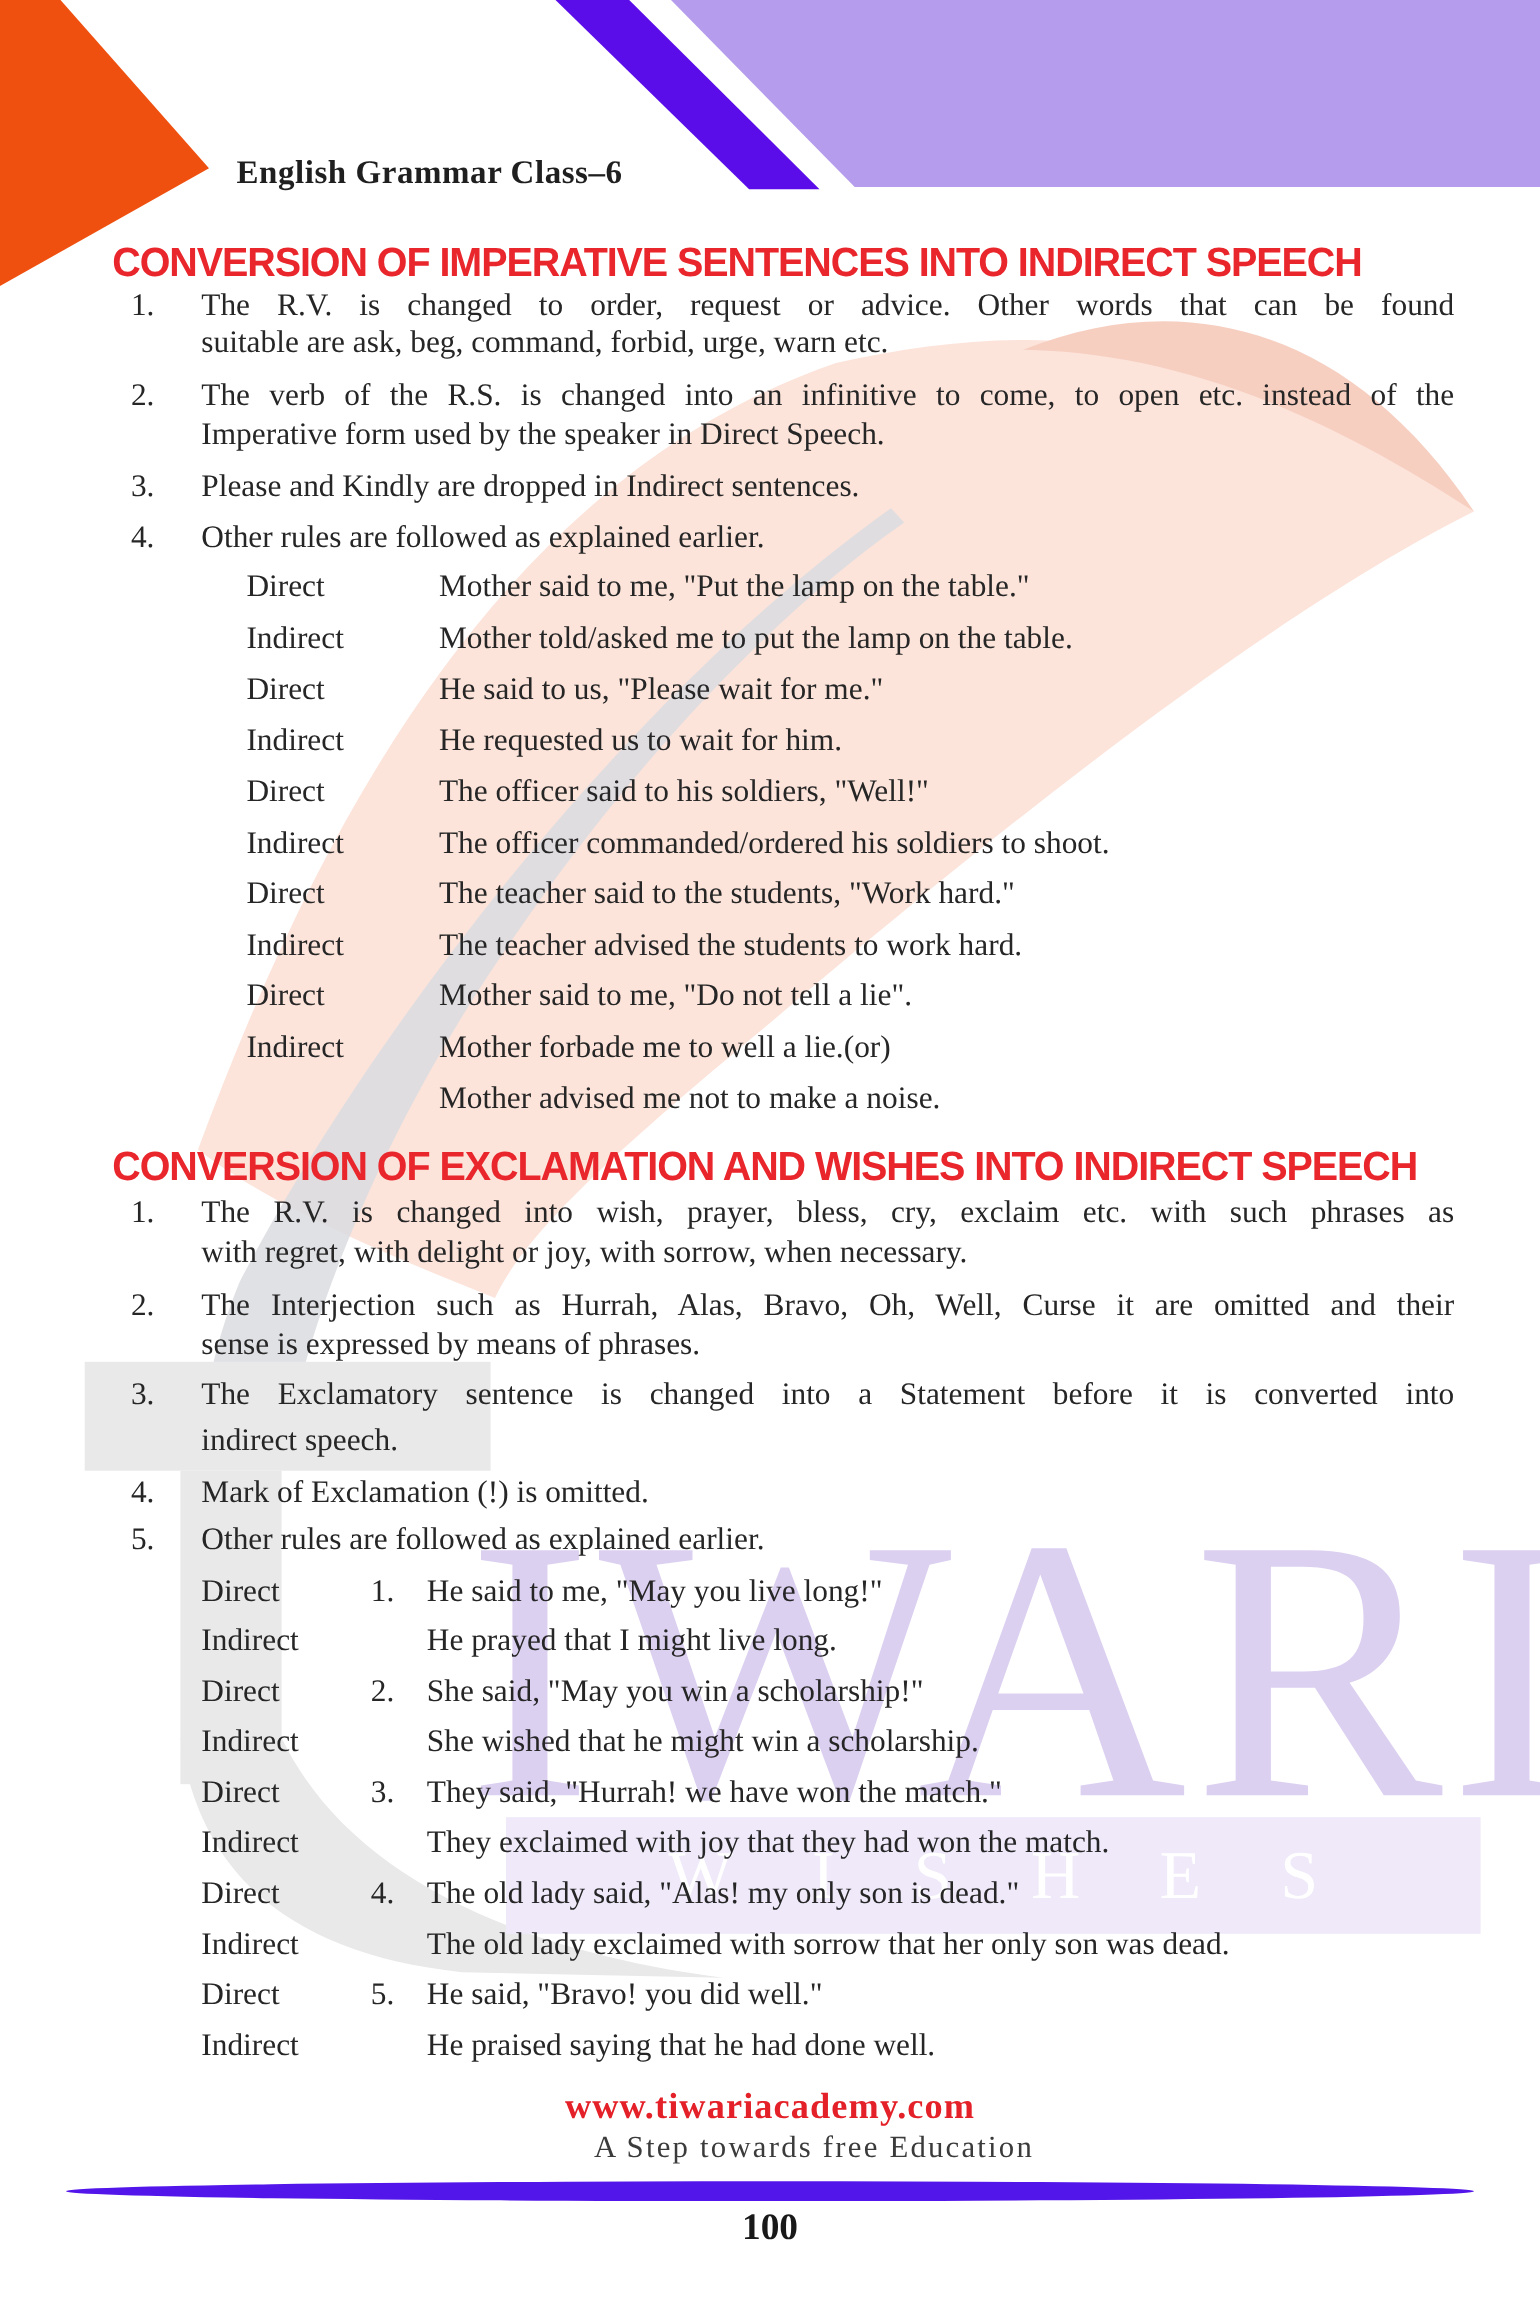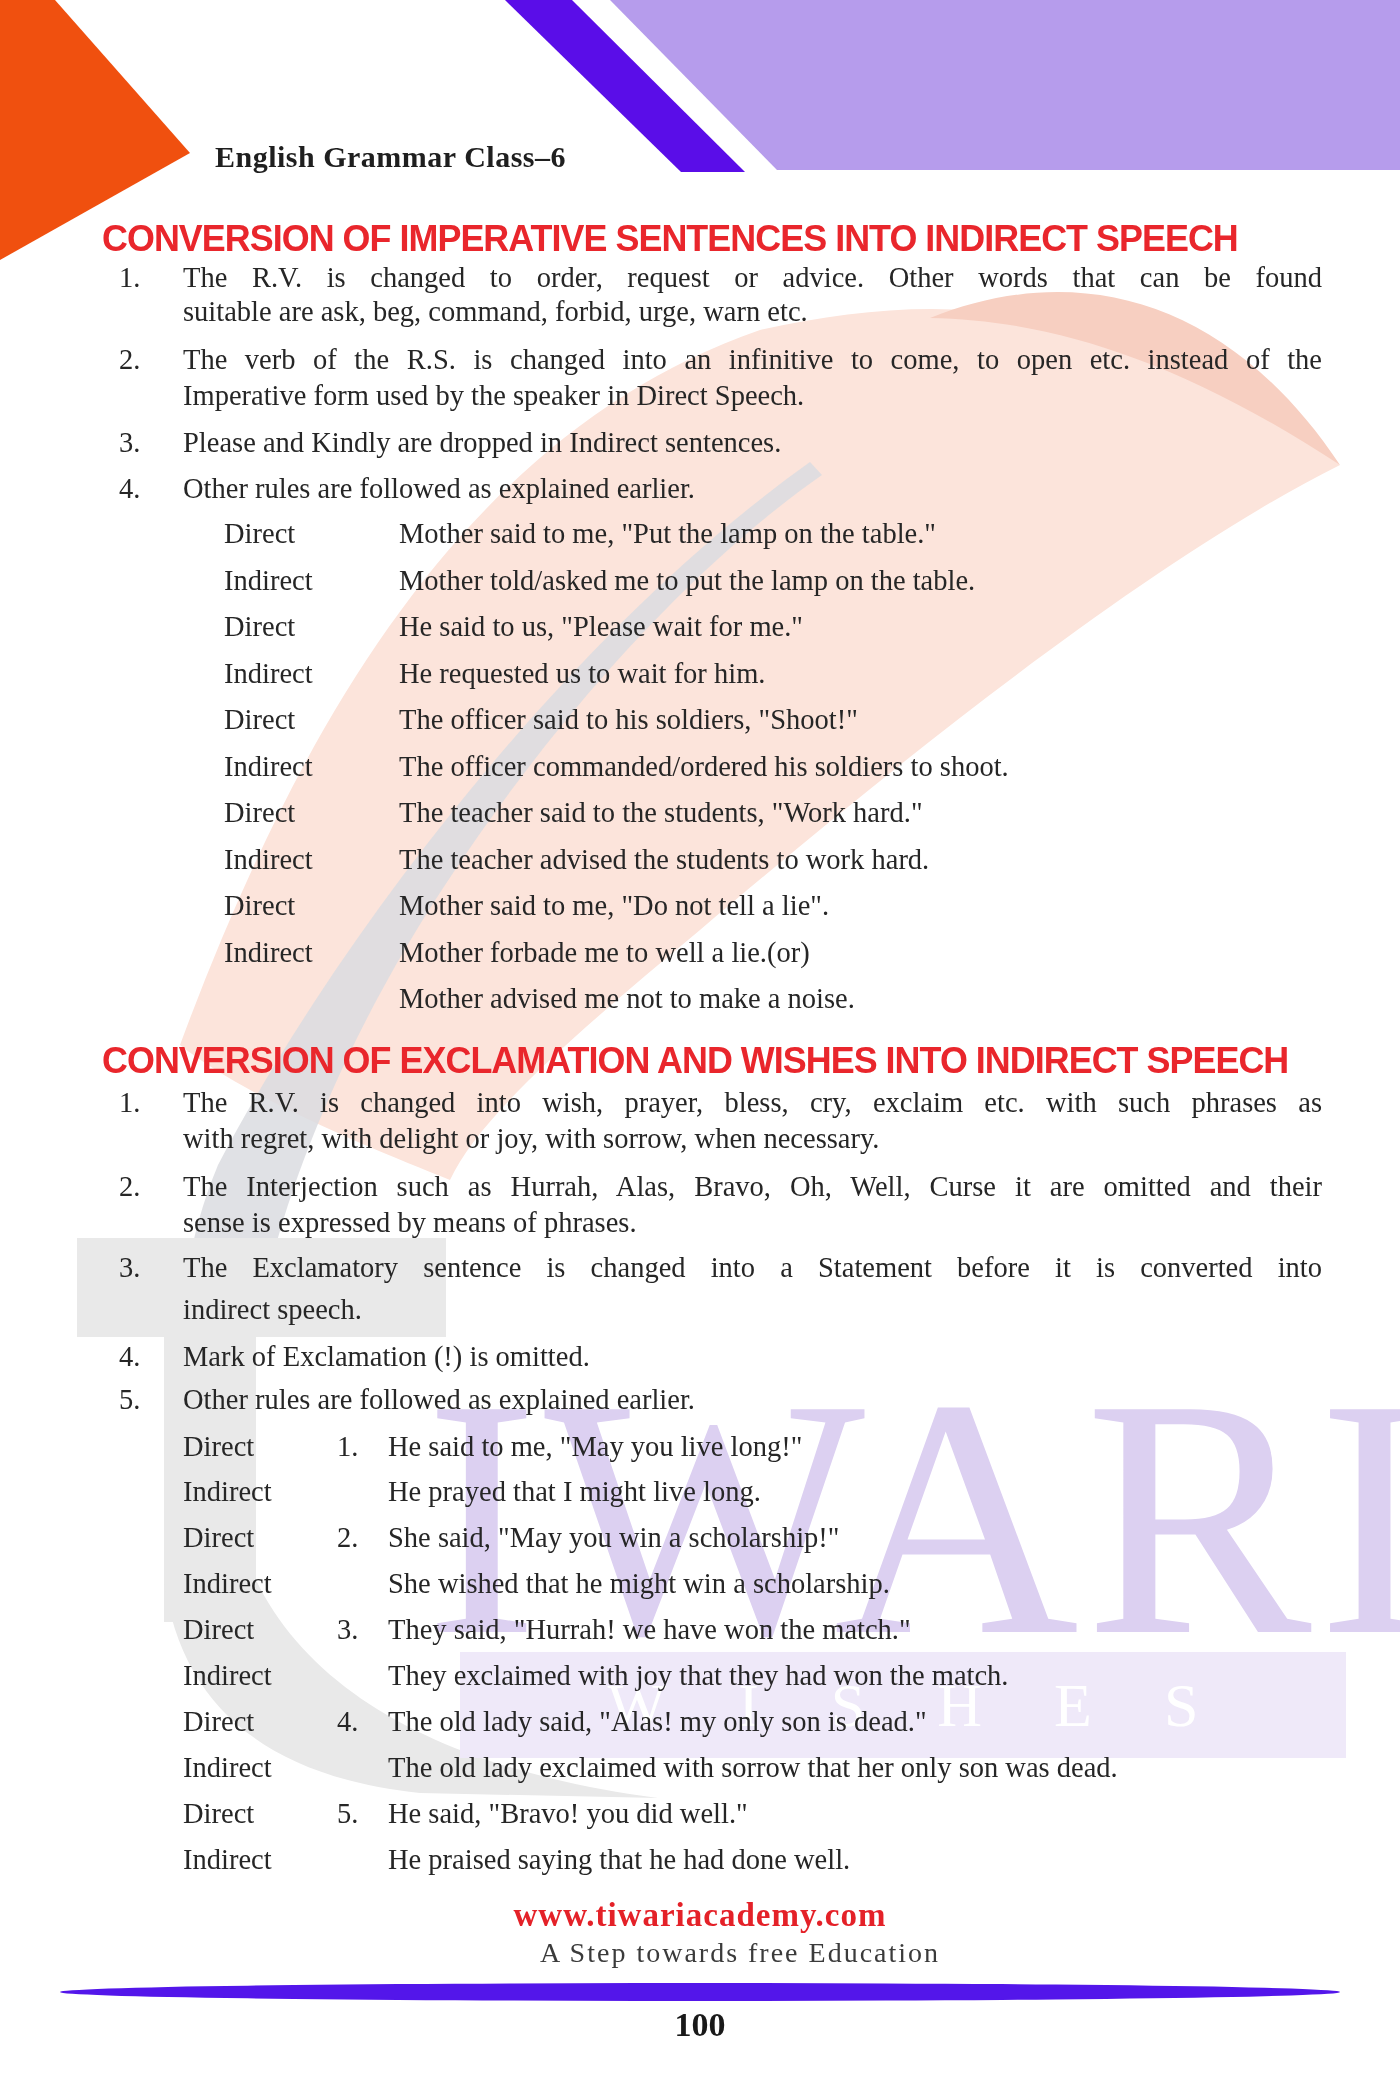--- a/index.html
+++ b/index.html
@@ -120,21 +120,21 @@
   <div class="xrow" style="top:605px">
     <span class="xlab1">Direct</span>
     <span class="xtxt1">He said to us, "Please wait for me."</span>
   </div>
   <div class="xrow" style="top:652px">
     <span class="xlab1">Indirect</span>
     <span class="xtxt1">He requested us to wait for him.</span>
   </div>
   <div class="xrow" style="top:698px">
     <span class="xlab1">Direct</span>
-    <span class="xtxt1">The officer said to his soldiers, "Shoot!"</span>
+    <span class="xtxt1">The officer said to his soldiers, "Well!"</span>
   </div>
   <div class="xrow" style="top:745px">
     <span class="xlab1">Indirect</span>
     <span class="xtxt1">The officer commanded/ordered his soldiers to shoot.</span>
   </div>
   <div class="xrow" style="top:791px">
     <span class="xlab1">Direct</span>
     <span class="xtxt1">The teacher said to the students, "Work hard."</span>
   </div>
   <div class="xrow" style="top:838px">

